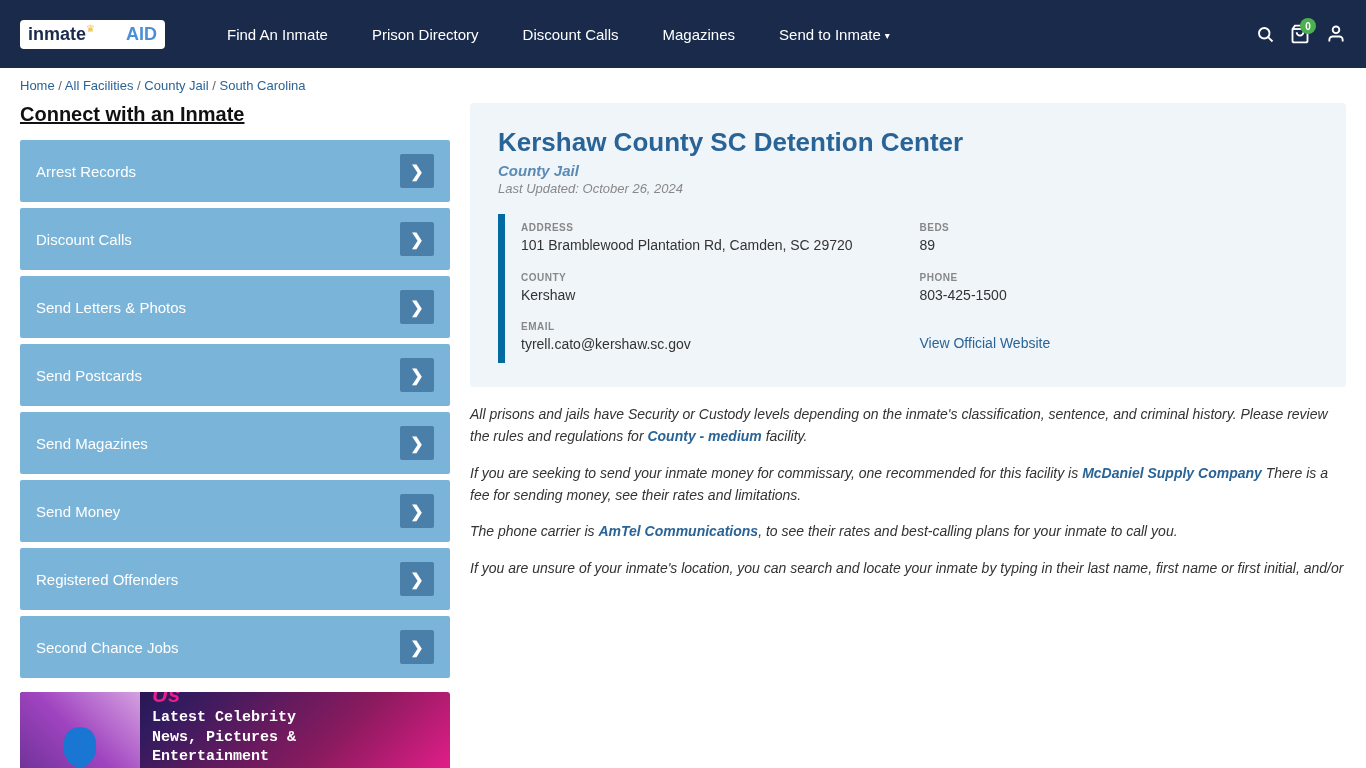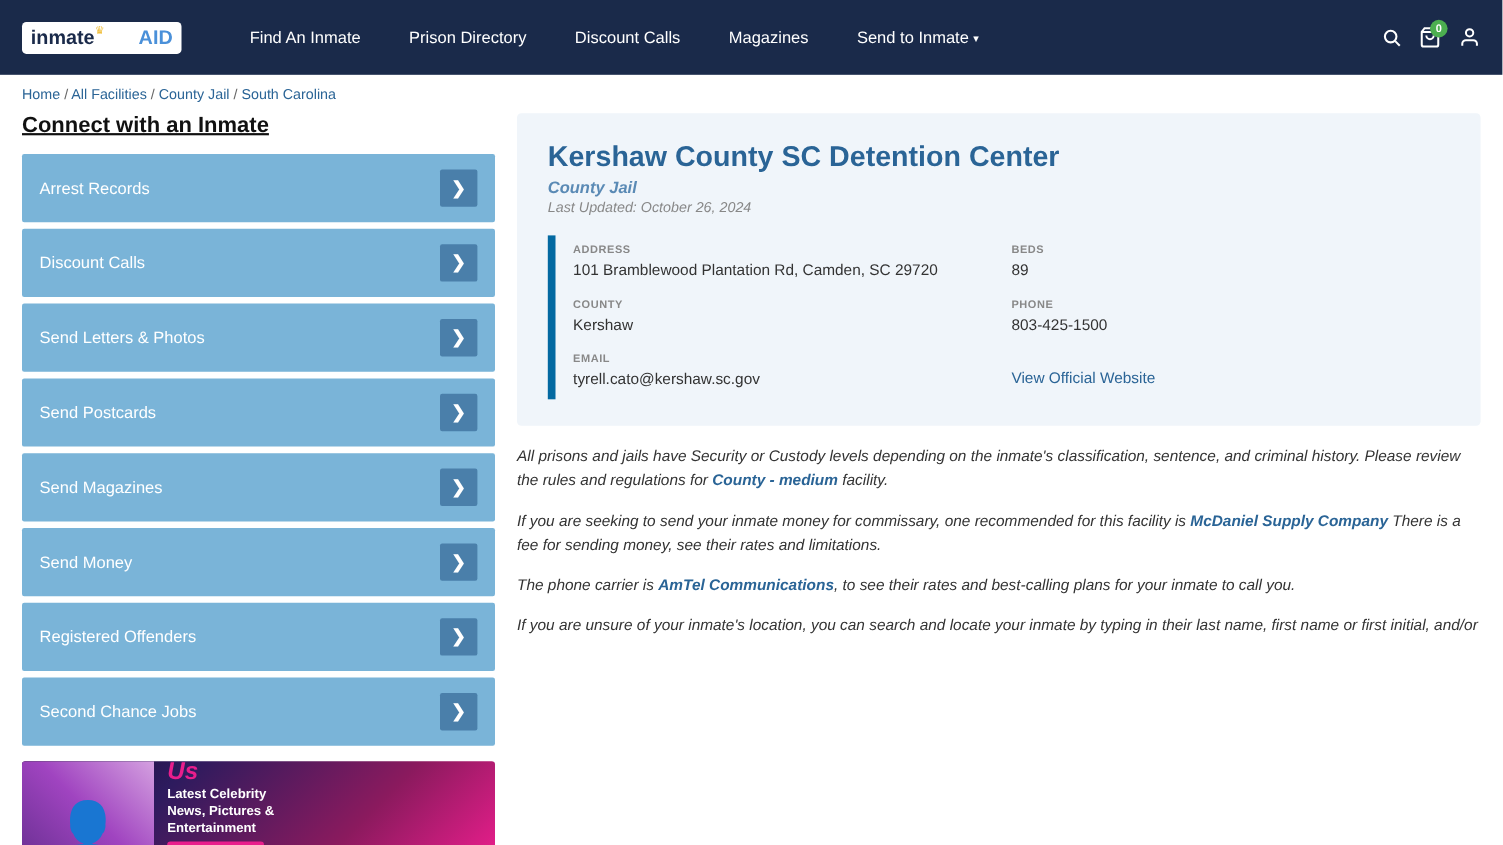--- a/index.html
+++ b/index.html
@@ -176,24 +176,25 @@
     }
     .ad-text-content .ad-brand {
       font-size: 22px;
       font-weight: 900;
       color: #e91e8c;
       font-style: italic;
       line-height: 1;
       margin-bottom: 2px;
     }
     .ad-text-content .ad-tagline {
-      font-size: 12px;
+      font-size: 15px;
       font-weight: bold;
       color: #fff;
       line-height: 1.3;
+      font-family: Liberation Mono, monospace;
     }
     .ad-subscribe-btn {
       background: #e91e8c;
       color: #fff;
       border: none;
       padding: 4px 8px;
       font-size: 10px;
       font-weight: bold;
       border-radius: 3px;
       margin-top: 4px;

